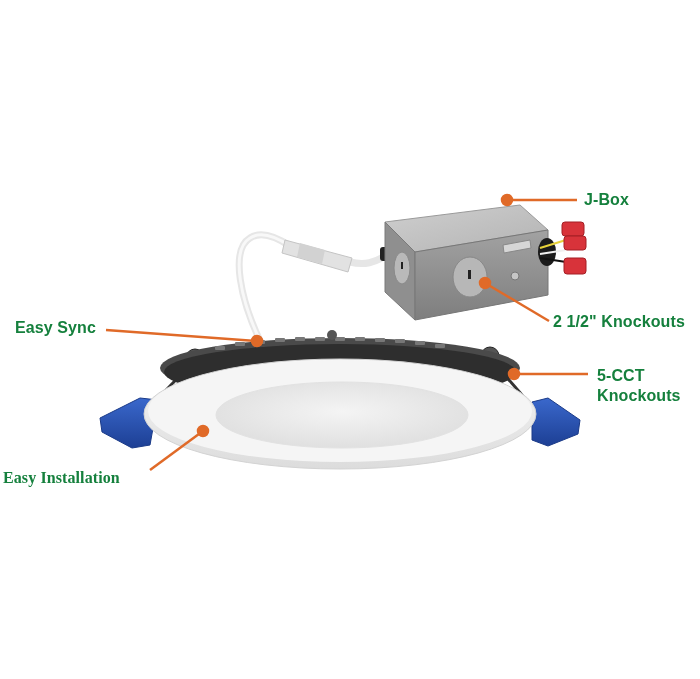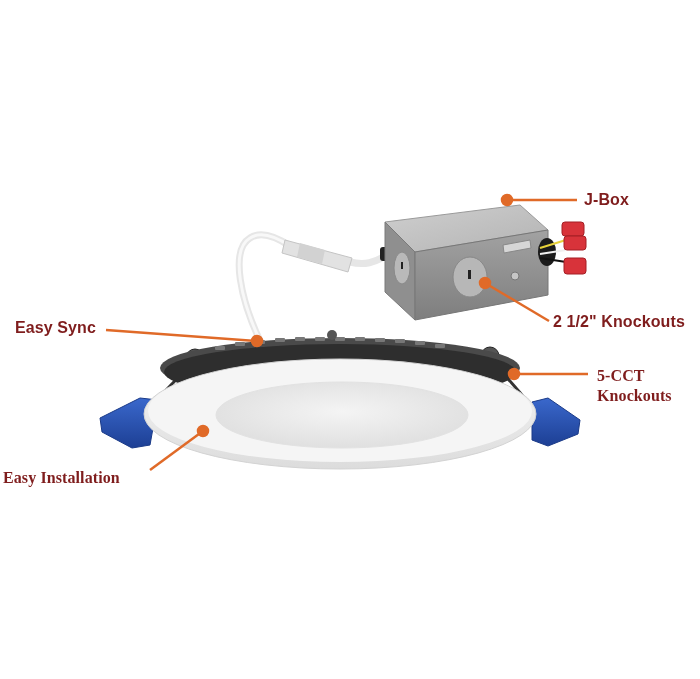--- a/index.html
+++ b/index.html
@@ -1,19 +1,19 @@
 <!DOCTYPE html>
 <html><head>
 <meta charset="utf-8">
 <style>
   html, body { margin: 0; padding: 0; background: #ffffff; }
   body { width: 700px; height: 679px; position: relative; overflow: hidden;
          font-family: "Liberation Sans", "DejaVu Sans", sans-serif; }
   #stage { position: absolute; left: 0; top: 0; width: 700px; height: 679px; }
-  .label { position: absolute; color: #7f1d1d; font-weight: bold; font-size: 16px;
+  .label { position: absolute; color: #15803d; font-weight: bold; font-size: 16px;
            line-height: 20px; white-space: nowrap; letter-spacing: 0.1px; }
 </style>
 </head>
 <body>
 
 <svg id="stage" width="700" height="679" viewBox="0 0 700 679" xmlns="http://www.w3.org/2000/svg">
   <defs>
     <linearGradient id="trimGrad" x1="0" y1="0" x2="0" y2="1">
       <stop offset="0" stop-color="#f8f8f8"></stop>
       <stop offset="1" stop-color="#dcdcdc"></stop>
@@ -121,17 +121,17 @@
     <line x1="514" y1="374" x2="588" y2="374"></line>
     <circle cx="514" cy="374" r="5"></circle>
     <line x1="203" y1="431" x2="150" y2="470"></line>
     <circle cx="203" cy="431" r="5"></circle>
   </g>
 </svg>
 
 <div class="label" style="left:584px; top:190px;">J-Box</div>
 <div class="label" style="left:553px; top:312px;">2 1/2"  Knockouts</div>
 <div class="label" style="left:15px; top:318px;">Easy Sync</div>
-<div class="label" style="left:597px; top:366px;font-family:Liberation Serif, serif;">
+<div class="label" style="left:597px; top:366px;">
   <div>5-CCT</div>
   <div>Knockouts</div>
 </div>
 <div class="label" style="left:3px; top:468px;font-family:Liberation Serif, serif;">Easy Installation</div>
 
 </body></html>

